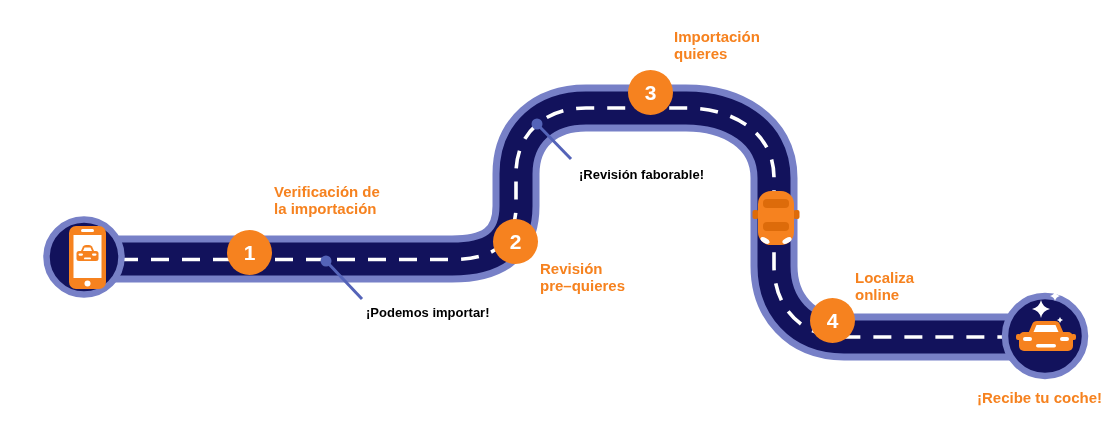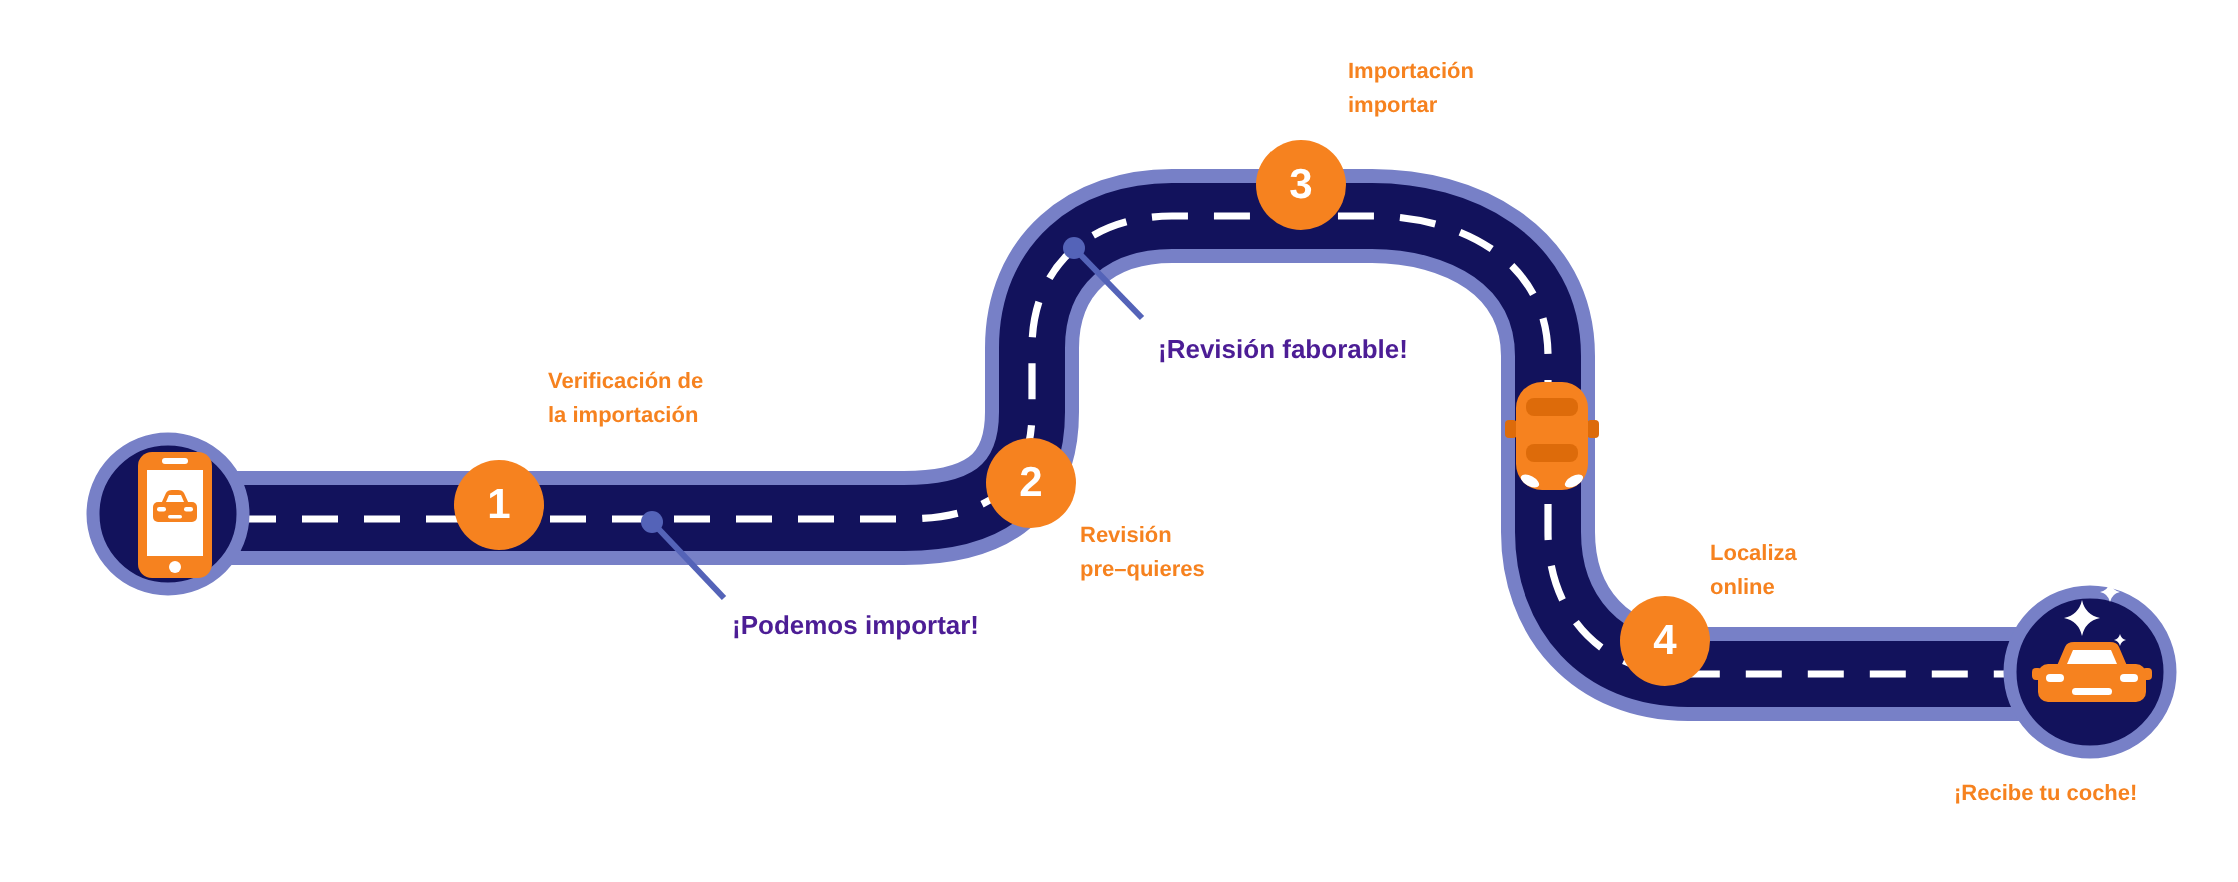--- a/index.html
+++ b/index.html
@@ -2,27 +2,27 @@
 <html><head>
 <meta charset="utf-8">
 <style>
   html,body { margin:0; padding:0; background:#ffffff; }
   .stage {
     position:relative; width:1119px; height:441px; background:#ffffff;
     font-family:"Liberation Sans", sans-serif; overflow:hidden;
   }
   .stage svg { position:absolute; left:0; top:0; }
   .label {
-    position:absolute; font-weight:700; font-size:11px; line-height:17px;
+    position:absolute; font-weight:700; font-size:15px; line-height:17px;
     color:#F6821F; white-space:nowrap;
   }
   .label.center { text-align:center; }
   .callout {
     position:absolute; font-weight:700; font-size:13px; line-height:15px;
-    color:#4c1d95; white-space:nowrap;
+    color:#000000; white-space:nowrap;
   }
   .badge {
     position:absolute; width:45px; height:45px; border-radius:50%;
     background:#F6821F; color:#ffffff; display:flex; align-items:center;
     justify-content:center; font-weight:700; font-size:21px;
   }
 </style>
 </head>
 <body>
 
@@ -110,21 +110,21 @@
   <div class="label" style="left:274px; top:183px;">
     <div>Verificación de</div>
     <div>la importación</div>
   </div>
   <div class="label" style="left:540px; top:260px;">
     <div>Revisión</div>
     <div>pre–quieres</div>
   </div>
   <div class="label" style="left:674px; top:28px;">
     <div>Importación</div>
-    <div>importar</div>
+    <div>quieres</div>
   </div>
   <div class="label" style="left:855px; top:269px;">
     <div>Localiza</div>
     <div>online</div>
   </div>
 
   <div class="label" style="left:977px; top:389px;">
     <div>¡Recibe tu coche!</div>
   </div>
 

